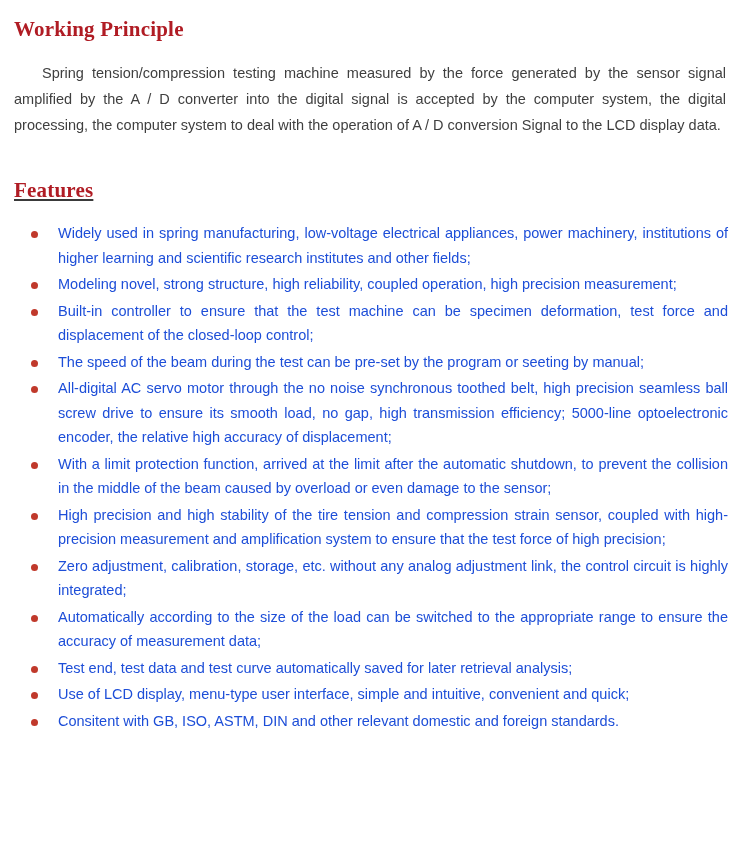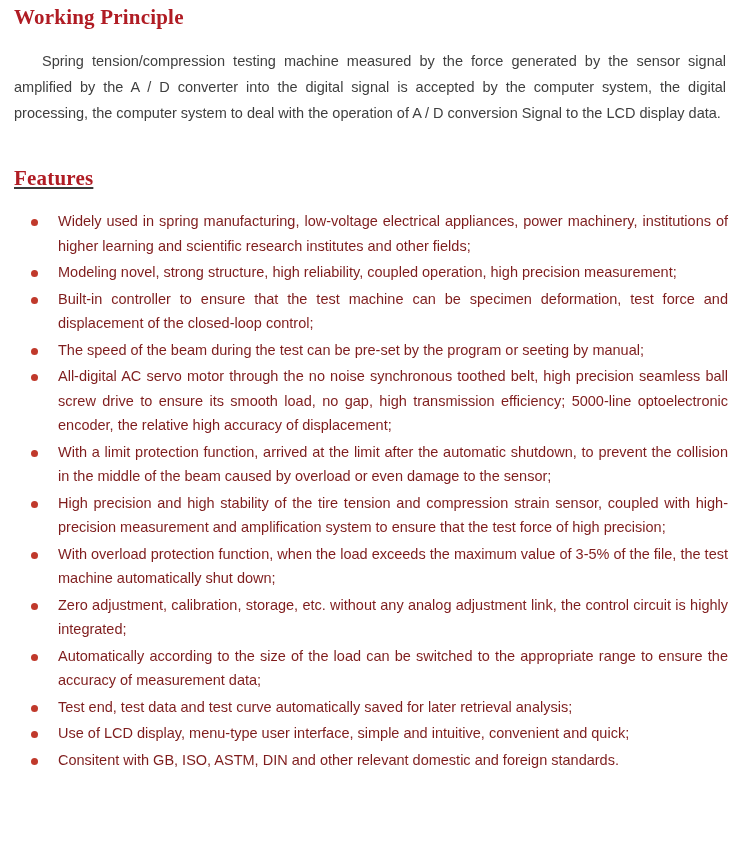--- a/index.html
+++ b/index.html
@@ -11,21 +11,21 @@
     height: 857px;
     background: #ffffff;
     font-family: "Liberation Sans", sans-serif;
     color: #3a3a3a;
     overflow: hidden;
   }
   .page {
     width: 750px;
     height: 857px;
     box-sizing: border-box;
-    padding: 4px 14px 0 14px;
+    padding: 16px 14px 0 14px;
     position: relative;
   }
   h2.section-title {
     font-family: "Liberation Serif", serif;
     font-weight: bold;
     font-size: 21px;
     color: #b01c24;
     margin: 0 0 0 0;
     padding: 0;
     line-height: 26px;
@@ -49,21 +49,21 @@
     list-style: none;
     margin: 18px 0 0 0;
     padding: 0;
   }
   ul.features li {
     position: relative;
     padding-left: 44px;
     margin-bottom: 2px;
     font-size: 14.5px;
     line-height: 24.5px;
-    color: #7f1d1d;
+    color: #1d4ed8;
     text-align: justify;
     text-justify: inter-word;
     padding-right: 8px;
   }
   ul.features li .bullet {
     position: absolute;
     left: 17px;
     top: 10px;
     width: 7px;
     height: 7px;
@@ -109,24 +109,20 @@
     <li>
       <span class="bullet"></span>
       <span>With a limit protection function, arrived at the limit after the automatic shutdown, to prevent the collision in the middle of the beam caused by overload or even damage to the sensor;</span>
     </li>
     <li>
       <span class="bullet"></span>
       <span>High precision and high stability of the tire tension and compression strain sensor, coupled with high-precision measurement and amplification system to ensure that the test force of high precision;</span>
     </li>
     <li>
       <span class="bullet"></span>
-      <span>With overload protection function, when the load exceeds the maximum value of 3-5% of the file, the test machine automatically shut down;</span>
-    </li>
-    <li>
-      <span class="bullet"></span>
       <span>Zero adjustment, calibration, storage, etc. without any analog adjustment link, the control circuit is highly integrated;</span>
     </li>
     <li>
       <span class="bullet"></span>
       <span>Automatically according to the size of the load can be switched to the appropriate range to ensure the accuracy of measurement data;</span>
     </li>
     <li>
       <span class="bullet"></span>
       <span>Test end, test data and test curve automatically saved for later retrieval analysis;</span>
     </li>

